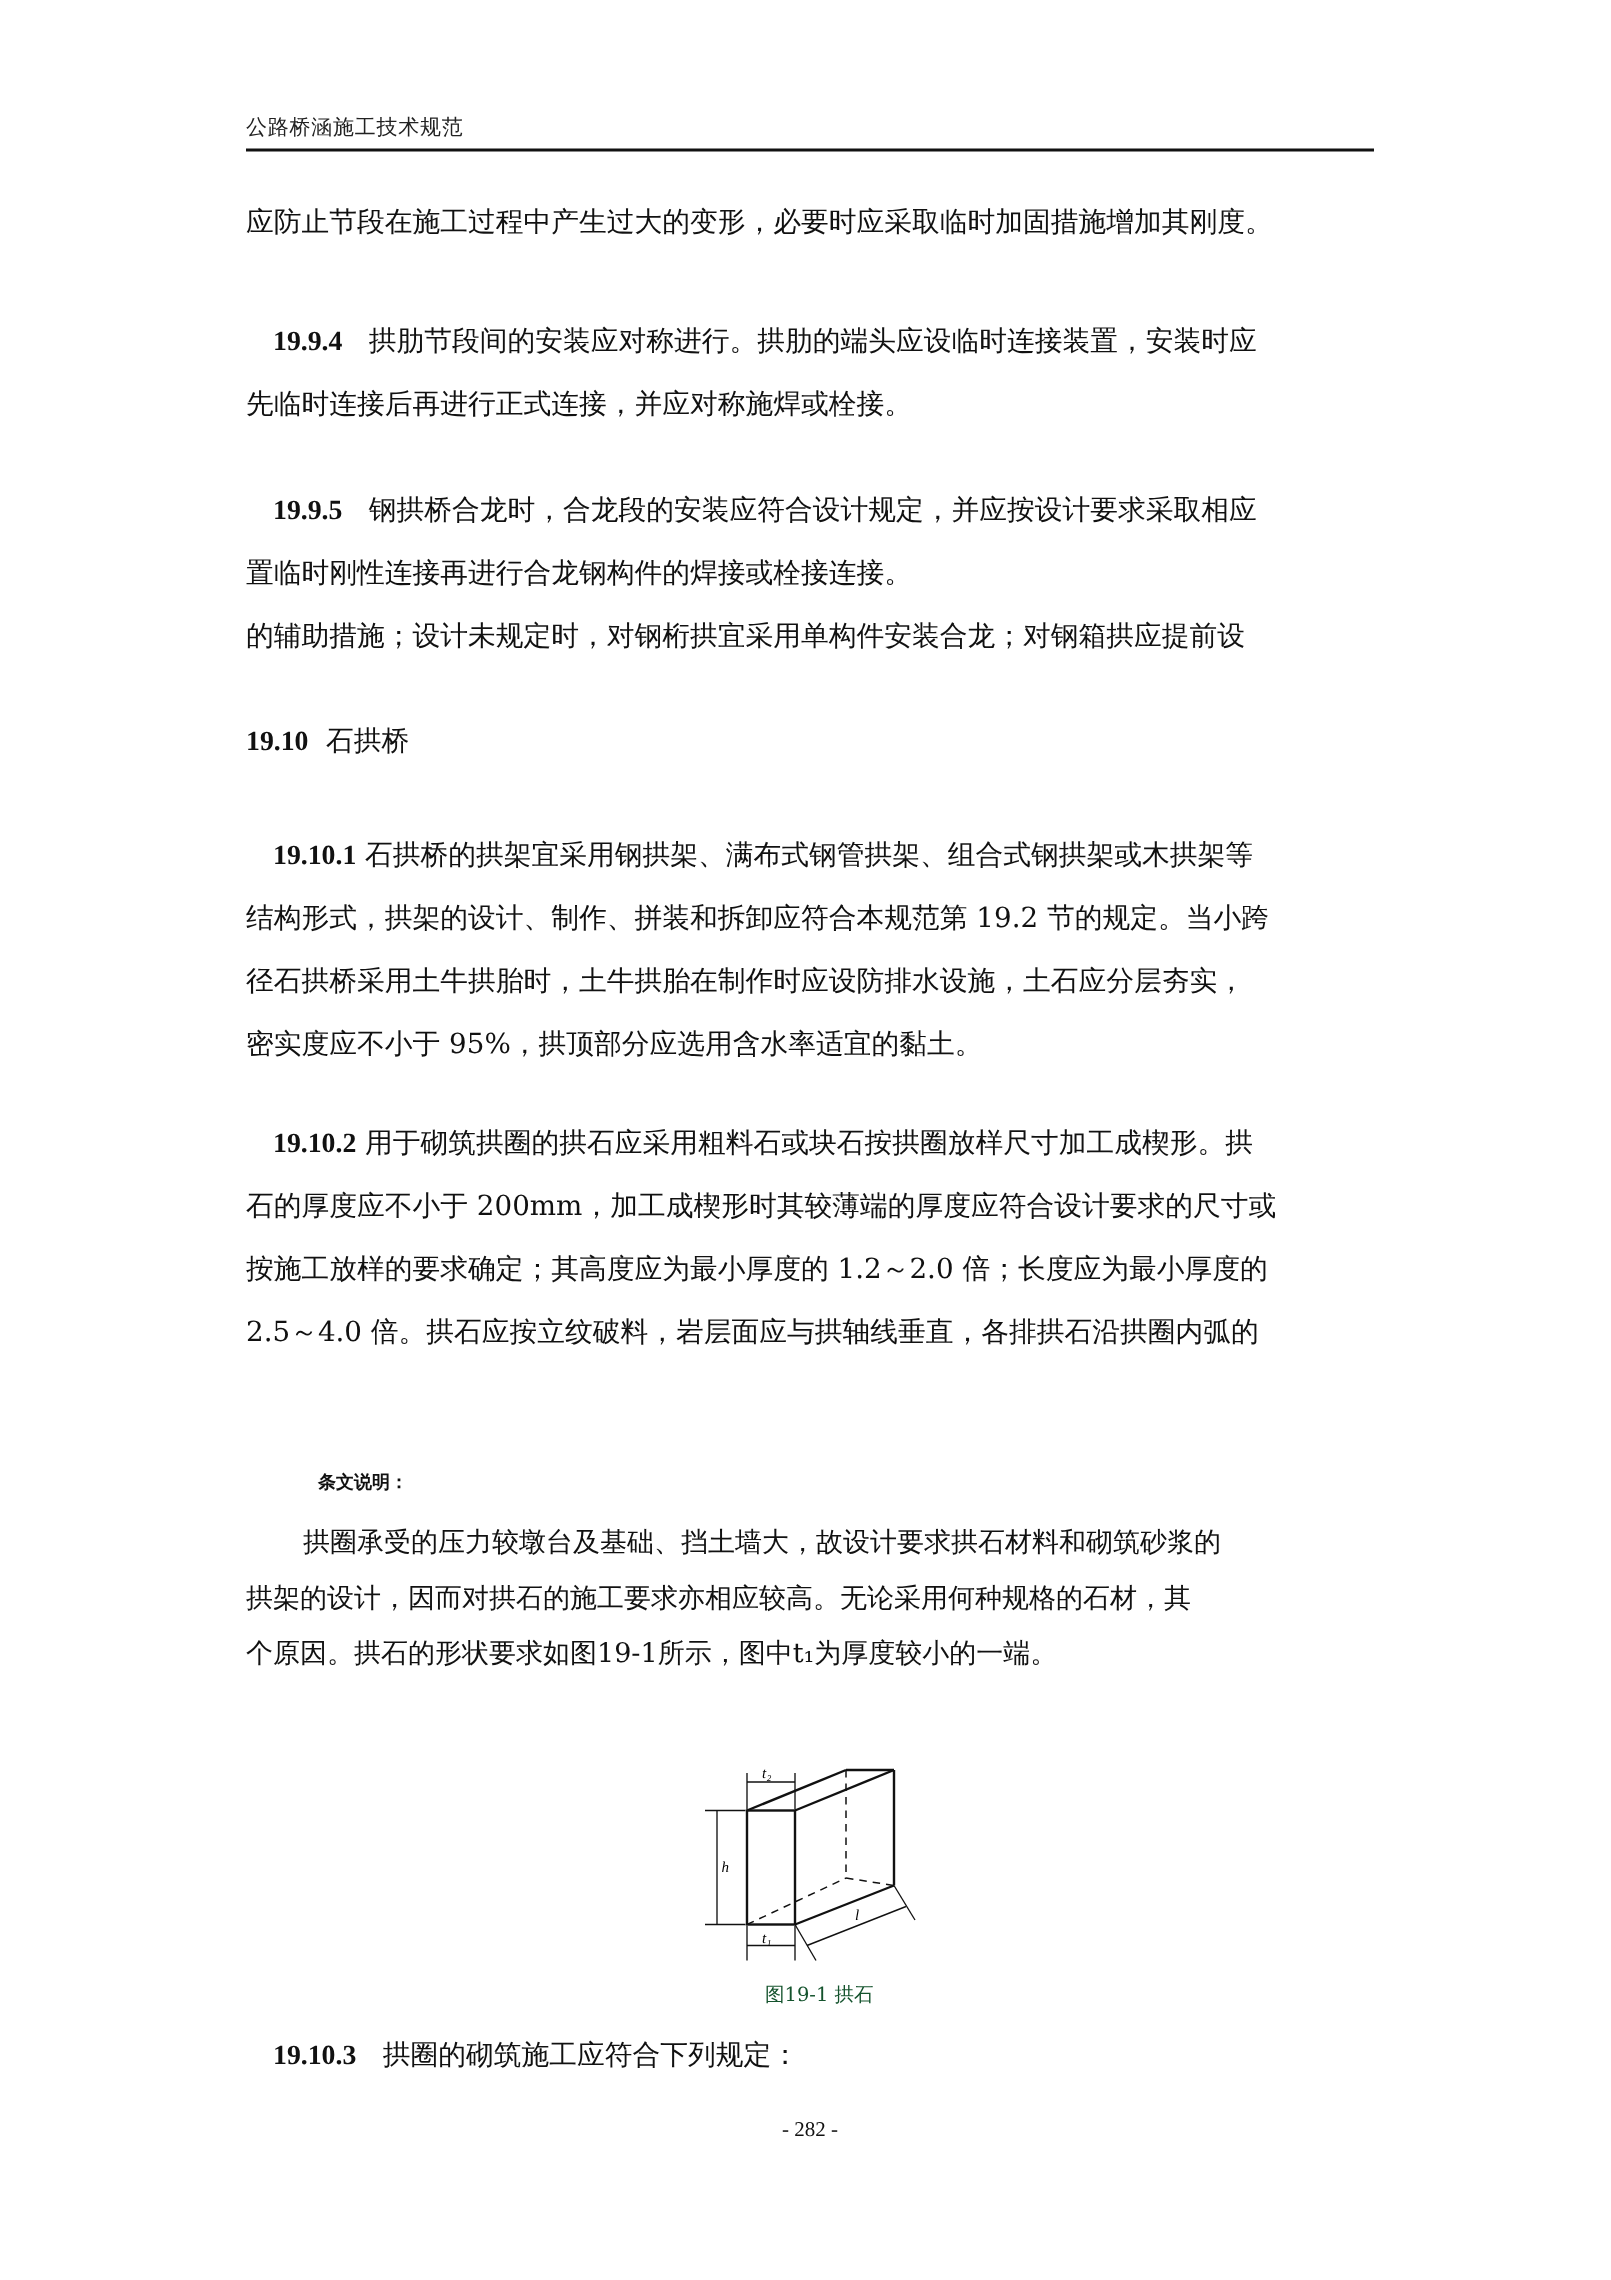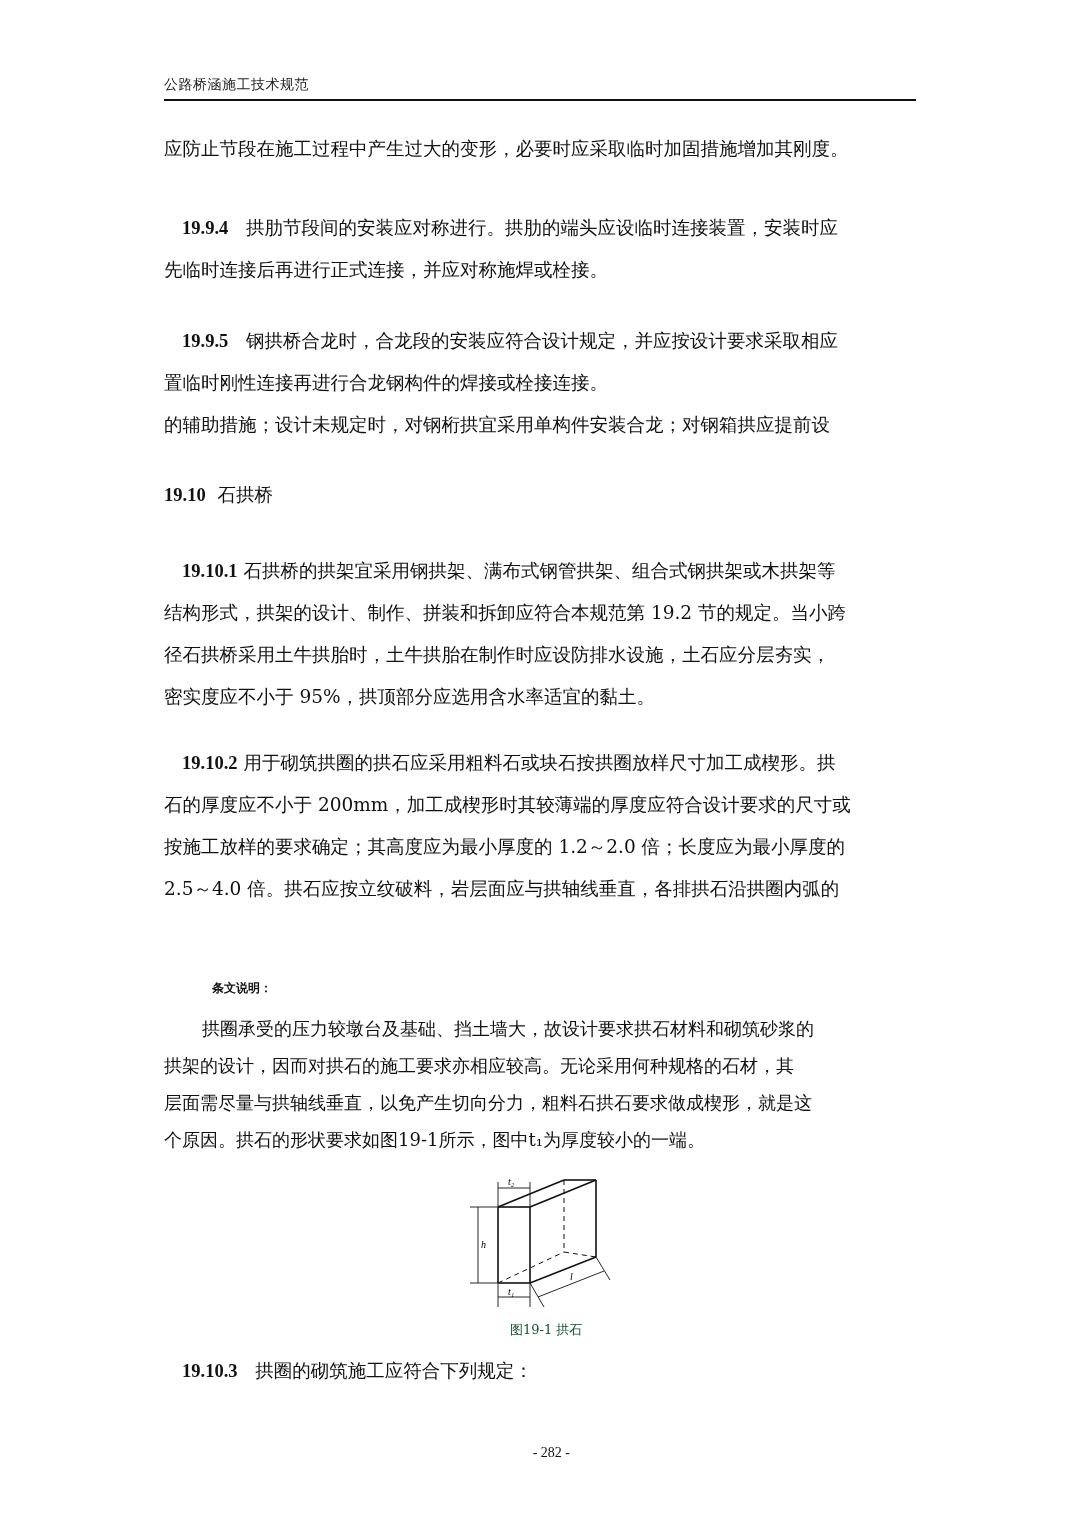--- a/index.html
+++ b/index.html
@@ -9,21 +9,21 @@
   .header-title { font-size: 14px; color: #222; letter-spacing: 0.5px; }
   .header-rule { position: absolute; left: 0; top: 23px; width: 752px; height: 0; border-top: 2px solid #111; }
   .para { position: absolute; left: 164px; width: 750px; font-size: 18.5px; line-height: 42px; text-align: justify; }
   .num { font-family: "Liberation Serif", serif; font-weight: bold; }
   .ind { padding-left: 18px; }
   .sec-heading { font-size: 18.5px; }
   .note-title { position: absolute; left: 164px; top: 980px; font-size: 12px; font-weight: bold; margin-left: 48px; }
   .note { position: absolute; left: 164px; width: 750px; font-size: 18px; line-height: 37px; text-align: justify; }
   .figure { position: absolute; left: 464px; top: 1170px; width: 160px; height: 175px; }
   .fig-caption { position: absolute; left: 510px; top: 1321px; font-size: 13px; color: #14532d; }
-  .page-num { position: absolute; left: 510px; top: 1413px; width: 60px; text-align: right; font-size: 14px; font-family: "Liberation Serif", serif; margin-top: 32px; }
+  .page-num { position: absolute; left: 510px; top: 1413px; width: 60px; text-align: center; font-size: 14px; font-family: "Liberation Serif", serif; }
 </style>
 </head>
 <body>
 
 <div class="header">
   <div class="header-title">公路桥涵施工技术规范</div>
   <div class="header-rule"></div>
 </div>
 
 <div class="para" style="top:128px;">
@@ -56,21 +56,20 @@
   <div class="ind"><span class="num">19.10.2</span>&nbsp;<span>用于砌筑拱圈的拱石应采用粗料石或块石按拱圈放样尺寸加工成楔形。拱</span></div>
   <div>石的厚度应不小于 200mm，加工成楔形时其较薄端的厚度应符合设计要求的尺寸或</div>
   <div>按施工放样的要求确定；其高度应为最小厚度的 1.2～2.0 倍；长度应为最小厚度的</div>
   <div>2.5～4.0 倍。拱石应按立纹破料，岩层面应与拱轴线垂直，各排拱石沿拱圈内弧的</div>
 </div>
 
 <div class="note-title">条文说明：</div>
 <div class="note" style="top:1010px;">
   <div style="padding-left:38px;">拱圈承受的压力较墩台及基础、挡土墙大，故设计要求拱石材料和砌筑砂浆的</div>
   <div>拱架的设计，因而对拱石的施工要求亦相应较高。无论采用何种规格的石材，其</div>
-  <div>层面需尽量与拱轴线垂直，以免产生切向分力，粗料石拱石要求做成楔形，就是这</div>
   <div>个原因。拱石的形状要求如图19-1所示，图中t₁为厚度较小的一端。</div>
 </div>
 
 <div class="figure">
   <svg width="160" height="175" viewBox="0 0 160 175">
     <g stroke="#111" fill="none" stroke-width="1.6">
       <rect x="34" y="37" width="32" height="76"></rect>
       <line x1="34" y1="37" x2="100" y2="10"></line>
       <line x1="66" y1="37" x2="132" y2="10"></line>
       <line x1="100" y1="10" x2="132" y2="10"></line>

